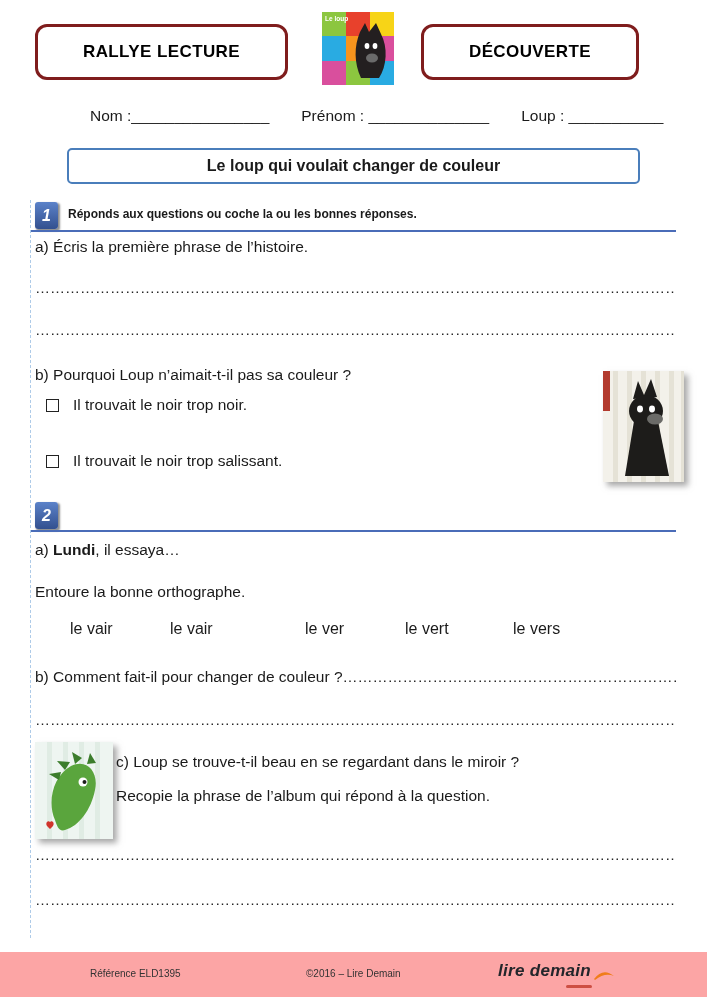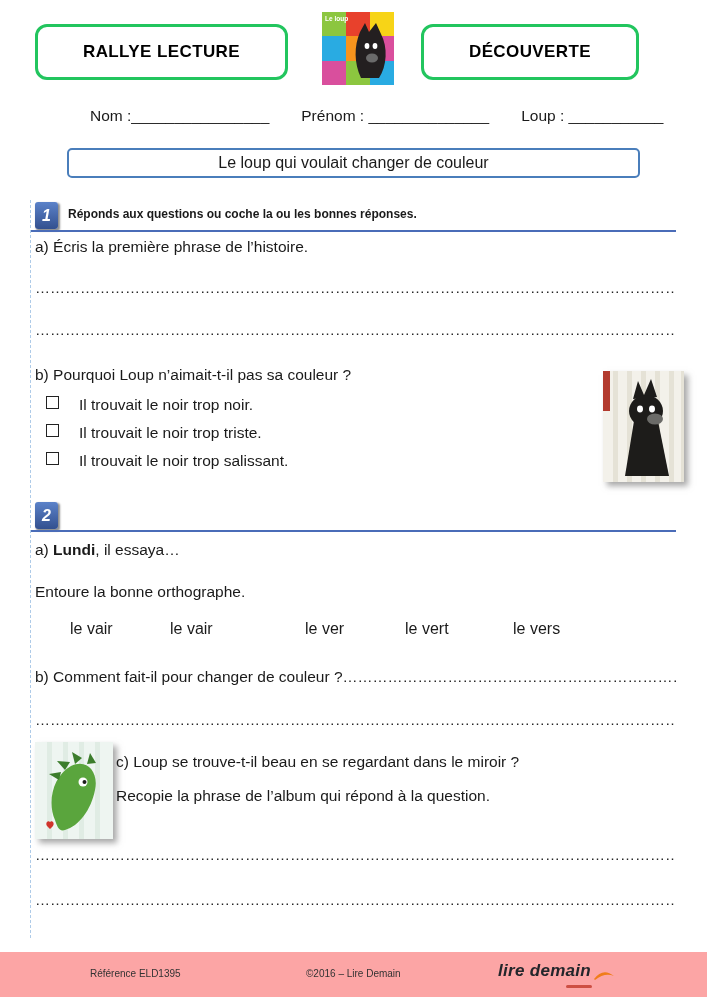--- a/index.html
+++ b/index.html
@@ -1,51 +1,51 @@
 <!DOCTYPE html>
 <html><head>
 <meta charset="utf-8">
 <style>
   *{margin:0;padding:0;box-sizing:border-box}
   html,body{width:707px;height:1000px}
   body{font-family:"Liberation Sans",sans-serif;background:#fff;color:#1a1a1a;position:relative;overflow:hidden}
   .page{position:absolute;inset:0;background:#fff}
 
   
-  .badge{position:absolute;top:24px;height:56px;border:3px solid #22c55e;border-radius:12px;
+  .badge{position:absolute;top:24px;height:56px;border:3px solid #7f1d1d;border-radius:12px;
          display:flex;align-items:center;justify-content:center;font-weight:bold;font-size:17px;
          letter-spacing:.4px;color:#000;background:#fff}
   .badge-left{left:35px;width:253px}
   .badge-right{left:421px;width:218px}
 
   .book-cover{position:absolute;left:322px;top:12px;width:72px;height:73px}
   .book-cover svg{display:block}
 
   
   .identity-row{position:absolute;left:90px;top:107px;font-size:15.5px;display:flex;gap:32px;white-space:nowrap}
 
   
-  .title-box{position:absolute;left:67px;top:148px;width:573px;height:30px;border:2.5px solid #4a7ebb;
+  .title-box{position:absolute;left:67px;top:148px;width:573px;height:36px;border:2.5px solid #4a7ebb;
              border-radius:5px;display:flex;align-items:center;justify-content:center;
-             font-weight:normal;font-size:16px;background:#fff}
+             font-weight:bold;font-size:16px;background:#fff}
 
   .margin-line{position:absolute;left:30px;top:200px;height:738px;border-left:1px dashed #aecbe8}
 
   .sec-num{position:absolute;left:35px;width:23px;height:27px;border-radius:3px;
            background:linear-gradient(#5b82c9,#33508f);color:#fff;font-style:italic;font-weight:bold;
            font-size:16px;display:flex;align-items:center;justify-content:center;
            box-shadow:1.5px 1.5px 2px rgba(0,0,0,.45)}
   .sec-heading{position:absolute;left:68px;font-weight:bold;font-size:12px}
   .divider{position:absolute;left:31px;width:645px;border-top:2px solid #4a6cb8}
 
   .q{position:absolute;font-size:15.5px;white-space:nowrap}
   .dotline{position:absolute;left:35px;width:641px;font-size:15px;color:#222;
            overflow:hidden;white-space:nowrap}
 
-  .check-row{position:absolute;left:46px;display:flex;gap:20px;font-size:15.5px}
+  .check-row{position:absolute;left:46px;display:flex;align-items:center;gap:14px;font-size:15.5px}
   .checkbox{width:13px;height:13px;border:1.5px solid #222;background:#fff;flex:0 0 auto}
 
   .illu{position:absolute;box-shadow:4px 4px 6px rgba(110,110,110,.6);background:#f3f2ee}
   .illu svg{display:block}
   .wolf-photo{left:603px;top:371px;width:81px;height:111px}
   .green-photo{left:35px;top:742px;width:78px;height:97px}
 
   .choices{position:absolute;left:0;top:620px;width:707px;height:22px;font-size:16px}
   .choices span{position:absolute;white-space:nowrap}
 
@@ -115,24 +115,20 @@
   <div class="q" style="left:35px;top:238px">a) Écris la première phrase de l’histoire.</div>
 
   <div class="dotline" style="top:279px">………………………………………………………………………………………………………………………………………………………………………………………………………………………………………………………………</div>
   <div class="dotline" style="top:321px">………………………………………………………………………………………………………………………………………………………………………………………………………………………………………………………………</div>
 
   <div class="q" style="left:35px;top:366px">b) Pourquoi Loup n’aimait-t-il pas sa couleur ?</div>
 
   <div class="check-row" style="top:396px">
     <span class="checkbox"></span>
     <span>Il trouvait le noir trop noir.</span>
-  </div>
-  <div class="check-row" style="top:424px">
-    <span class="checkbox"></span>
-    <span>Il trouvait le noir trop triste.</span>
   </div>
   <div class="check-row" style="top:452px">
     <span class="checkbox"></span>
     <span>Il trouvait le noir trop salissant.</span>
   </div>
 
   <div class="illu wolf-photo">
     <svg width="81" height="111" viewBox="0 0 81 111">
       <rect x="0" y="0" width="81" height="111" fill="#f3f1ea"></rect>
       <g fill="#e5e2d6">

